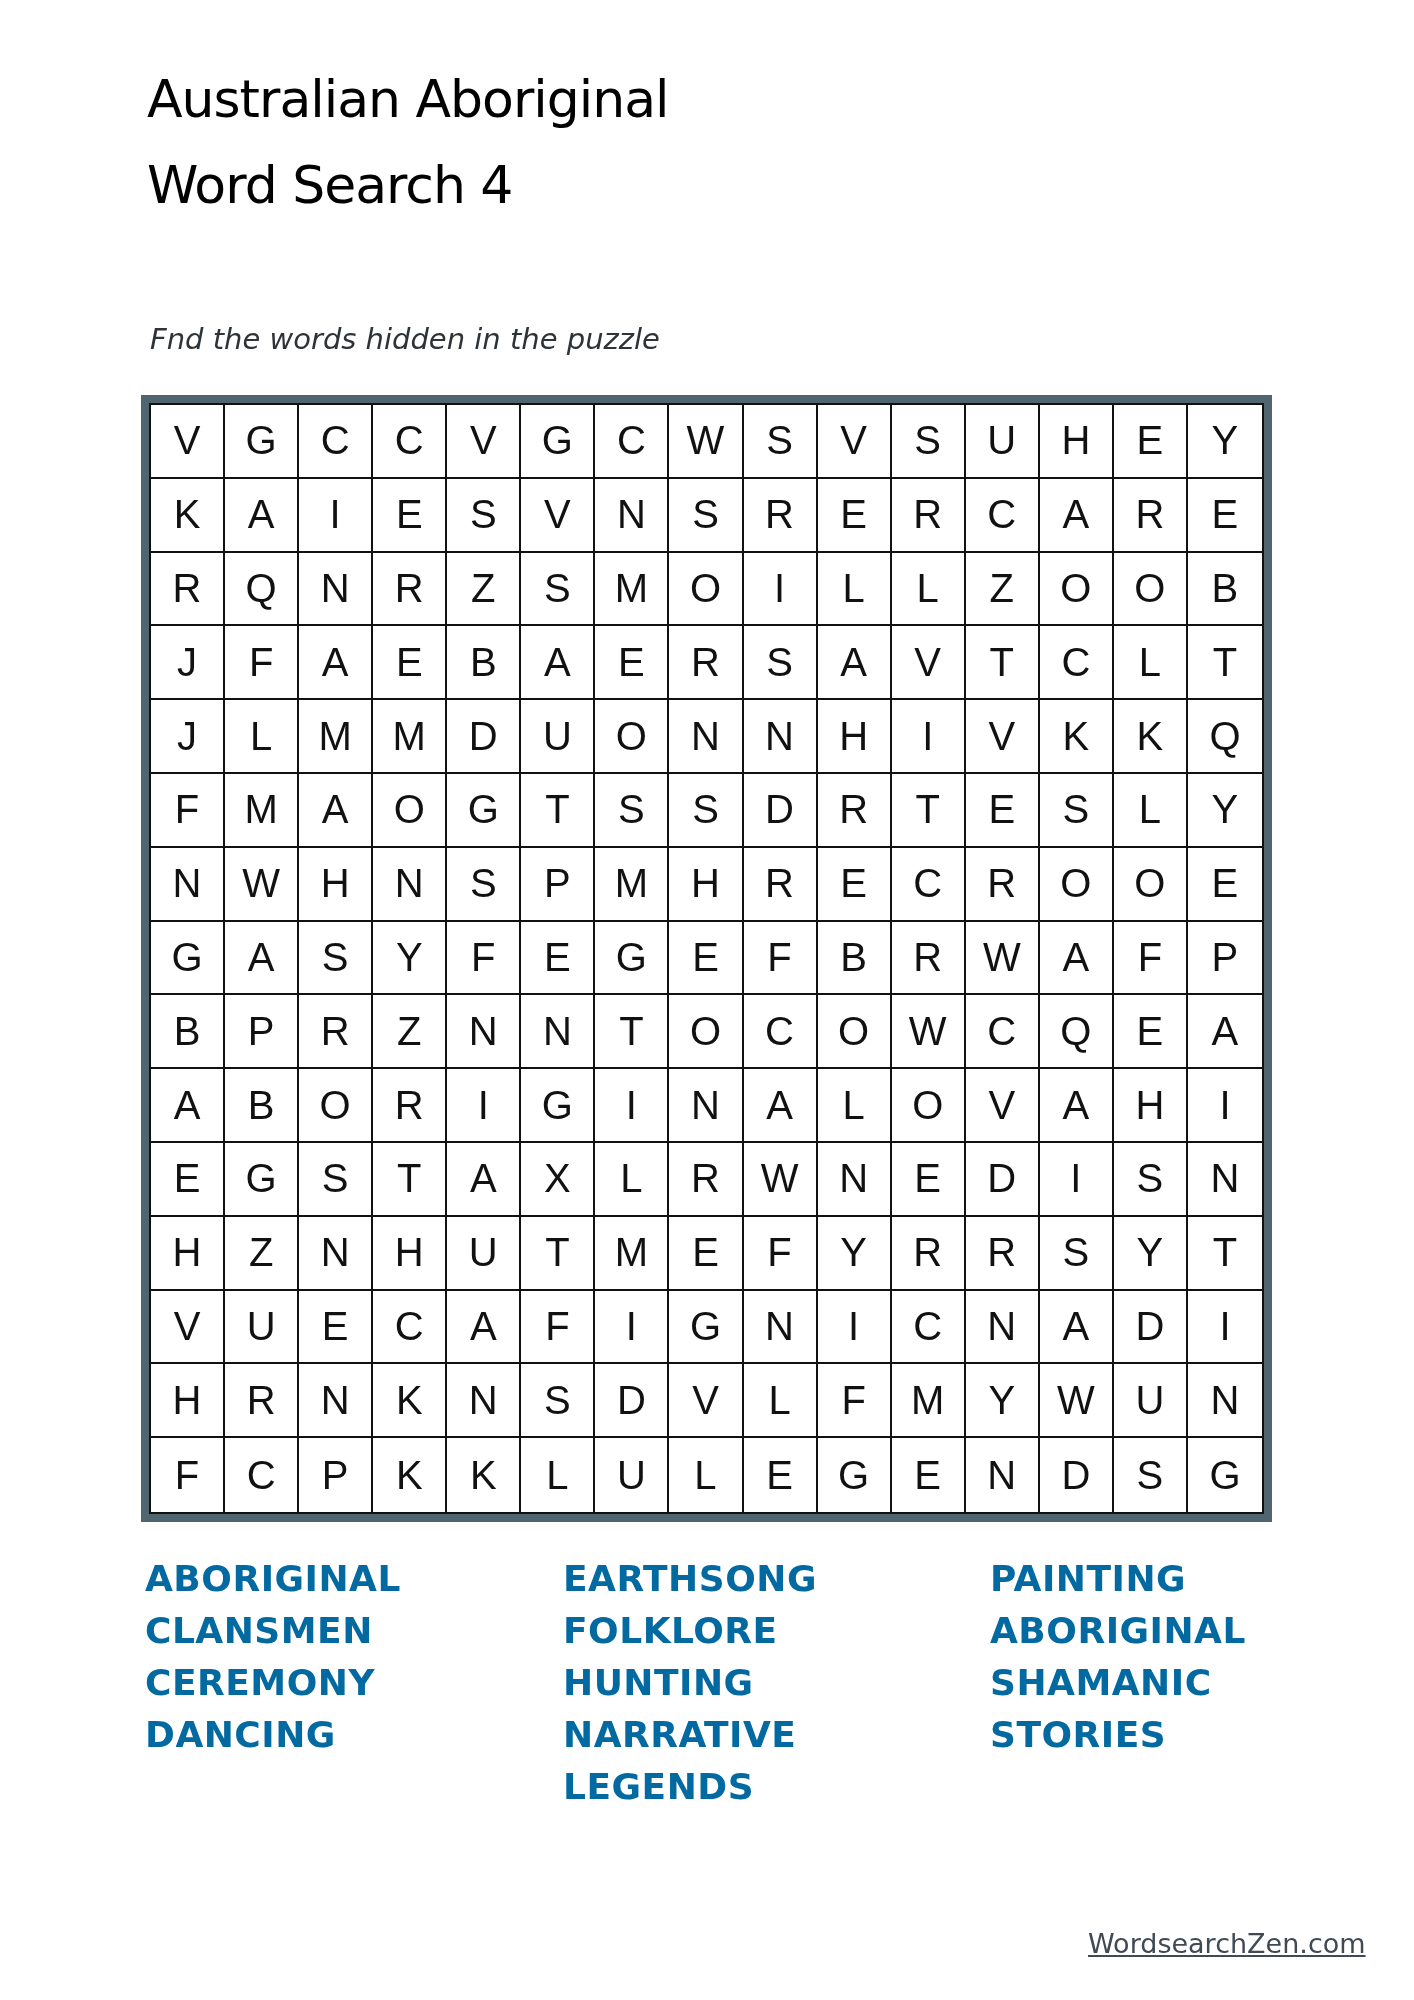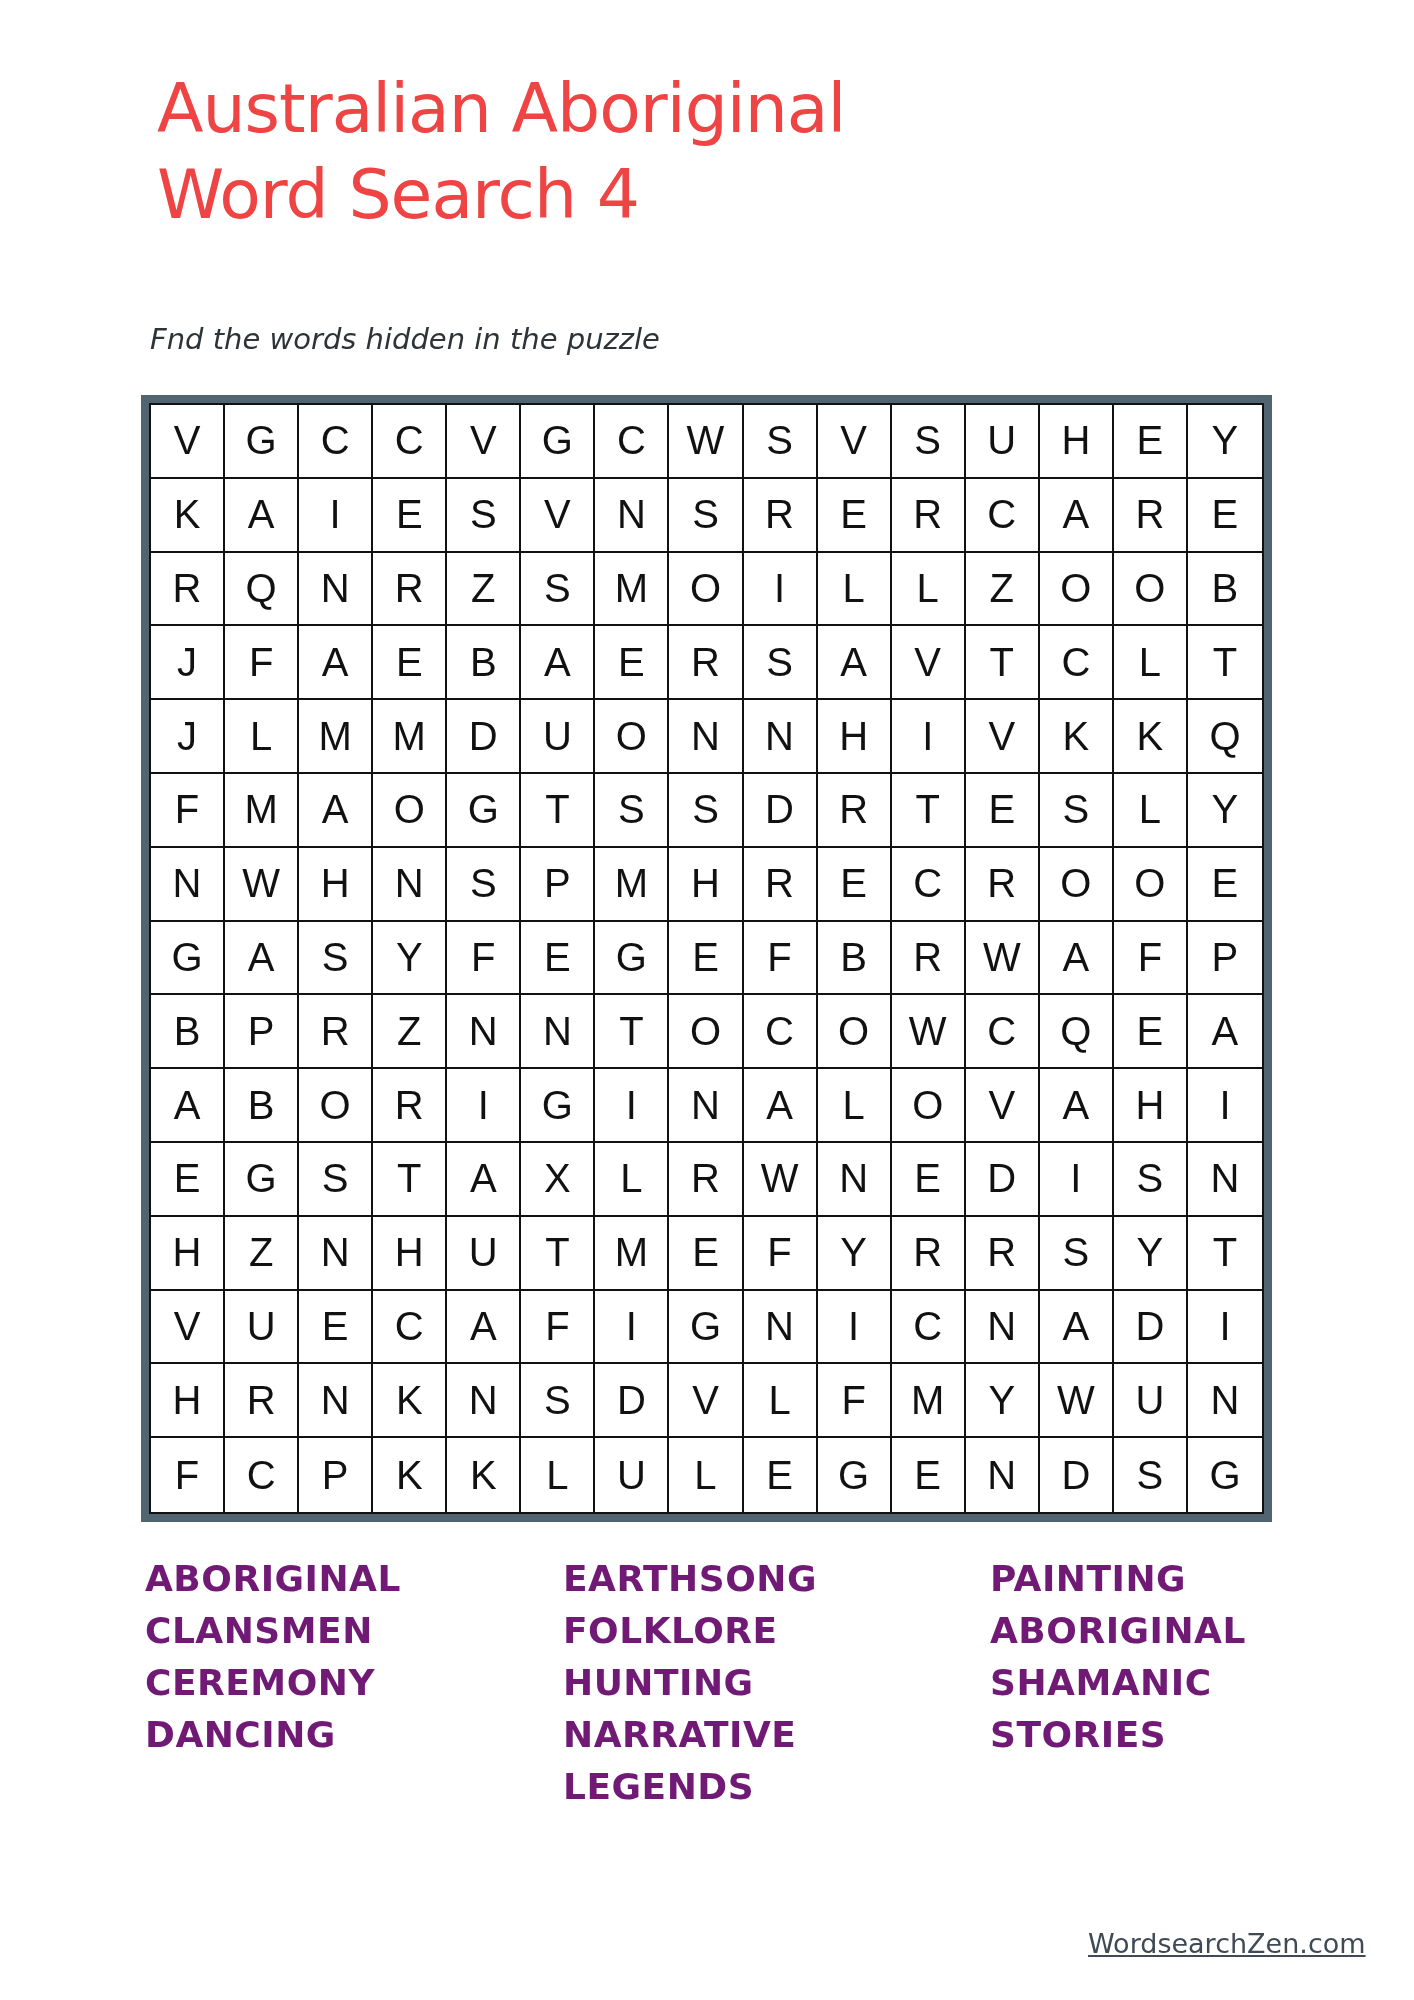--- a/index.html
+++ b/index.html
@@ -1,27 +1,27 @@
 <!DOCTYPE html>
 <html><head>
 <meta charset="utf-8">
 <style>
   html, body { margin: 0; padding: 0; background: #ffffff; }
   body { width: 1414px; height: 2000px; position: relative; overflow: hidden; font-family: "DejaVu Sans", sans-serif; }
-  .title { position: absolute; left: 143px; top: 52px; margin: 14px; color: #ef4444; font-family: "DejaVu Sans", sans-serif; font-weight: normal; font-size: 68px; line-height: 86px; letter-spacing: -1px; }
+  .title { position: absolute; left: 143px; top: 52px; margin: 4px; color: #000000; font-family: "DejaVu Sans", sans-serif; font-weight: normal; font-size: 52px; line-height: 86px; letter-spacing: -1px; }
   .title span { display: block; }
   .subtitle { position: absolute; left: 150px; top: 322px; color: #2e3338; font-family: "DejaVu Sans", sans-serif; font-size: 29px; font-style: italic; }
   .grid-wrap { position: absolute; left: 141px; top: 395px; width: 1131px; height: 1127px; background: #506570; box-sizing: border-box; padding: 8px 8px 8px 8px; }
   .grid { display: grid; grid-template-columns: repeat(15, 1fr); grid-template-rows: repeat(15, 1fr); width: 100%; height: 100%; background: #ffffff; border: 2px solid #111; box-sizing: border-box; }
   .cell { border-right: 2px solid #111; border-bottom: 2px solid #111; display: flex; align-items: center; justify-content: center; font-family: "Liberation Sans", sans-serif; font-size: 40px; color: #111; }
   .cell.last-col { border-right: none; }
   .cell.last-row { border-bottom: none; }
   .words { position: absolute; top: 1553px; left: 0; width: 1414px; }
   .word-col { position: absolute; top: 0; }
-  .word { font-family: "DejaVu Sans", sans-serif; font-weight: bold; font-size: 36px; color: #701a75; height: 52px; line-height: 52px; letter-spacing: 0.5px; }
+  .word { font-family: "DejaVu Sans", sans-serif; font-weight: bold; font-size: 36px; color: #0369a1; height: 52px; line-height: 52px; letter-spacing: 0.5px; }
   .footer-link { position: absolute; left: 1088px; top: 1928px; font-family: "DejaVu Sans", sans-serif; font-size: 27px; color: #3f4a55; text-decoration: underline; }
 </style>
 </head>
 <body>
 
 <h1 class="title">
   <span>Australian Aboriginal</span>
   <span>Word Search 4</span>
 </h1>
 

